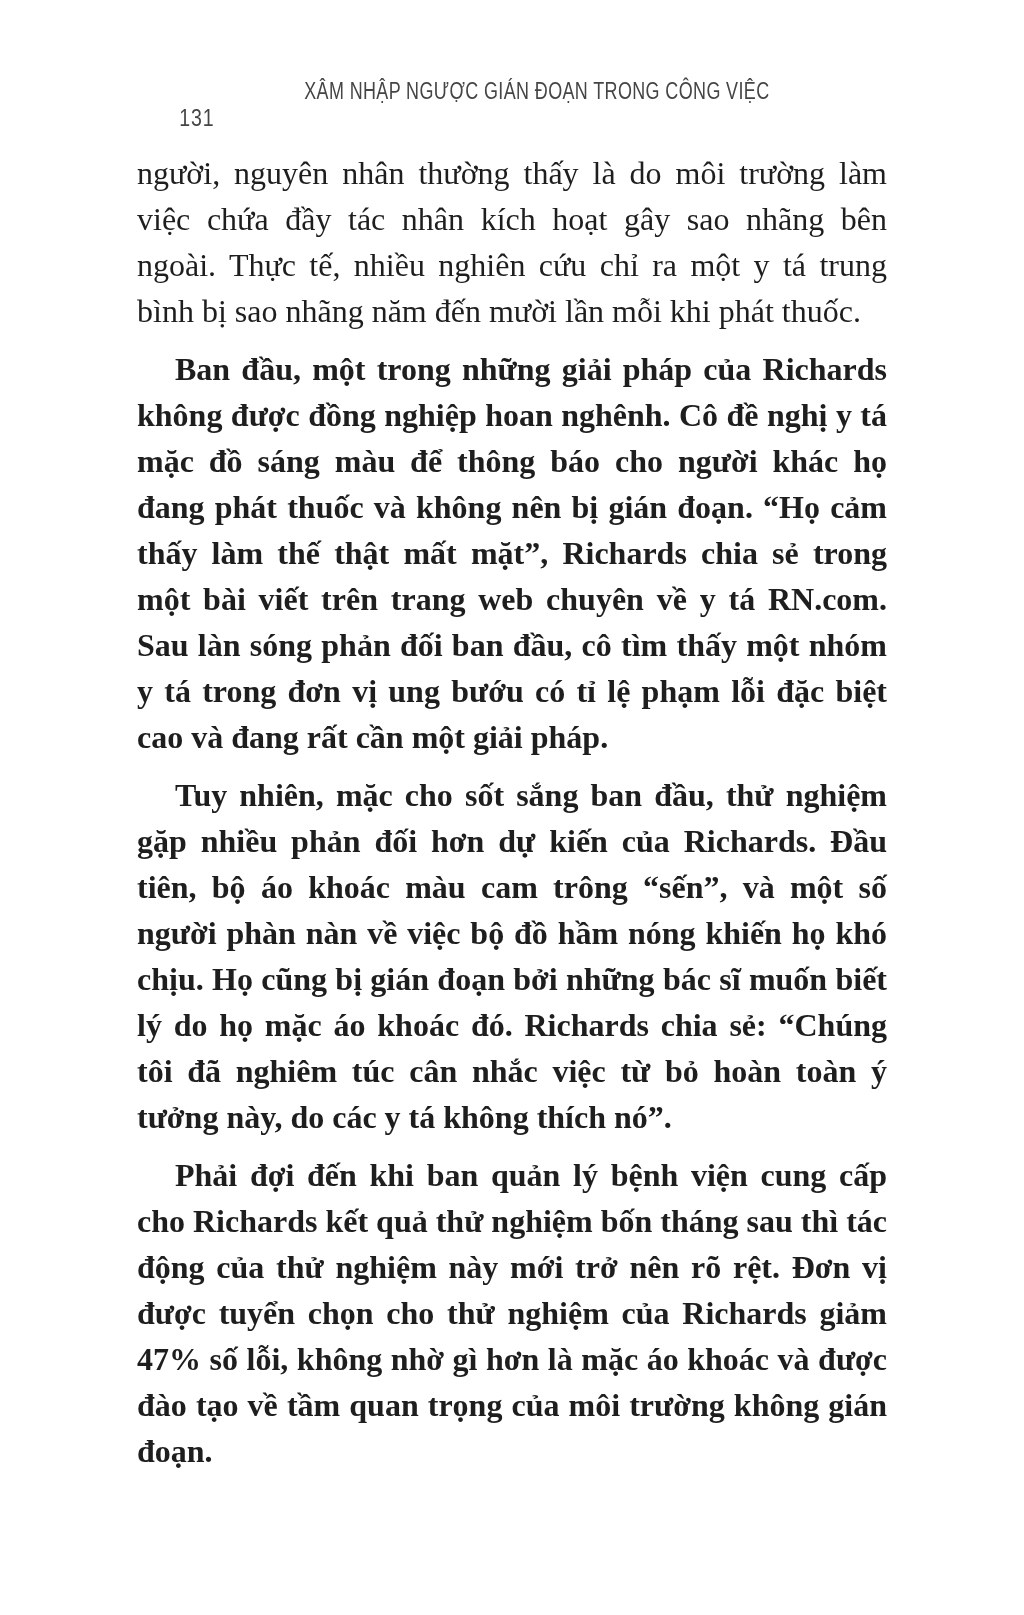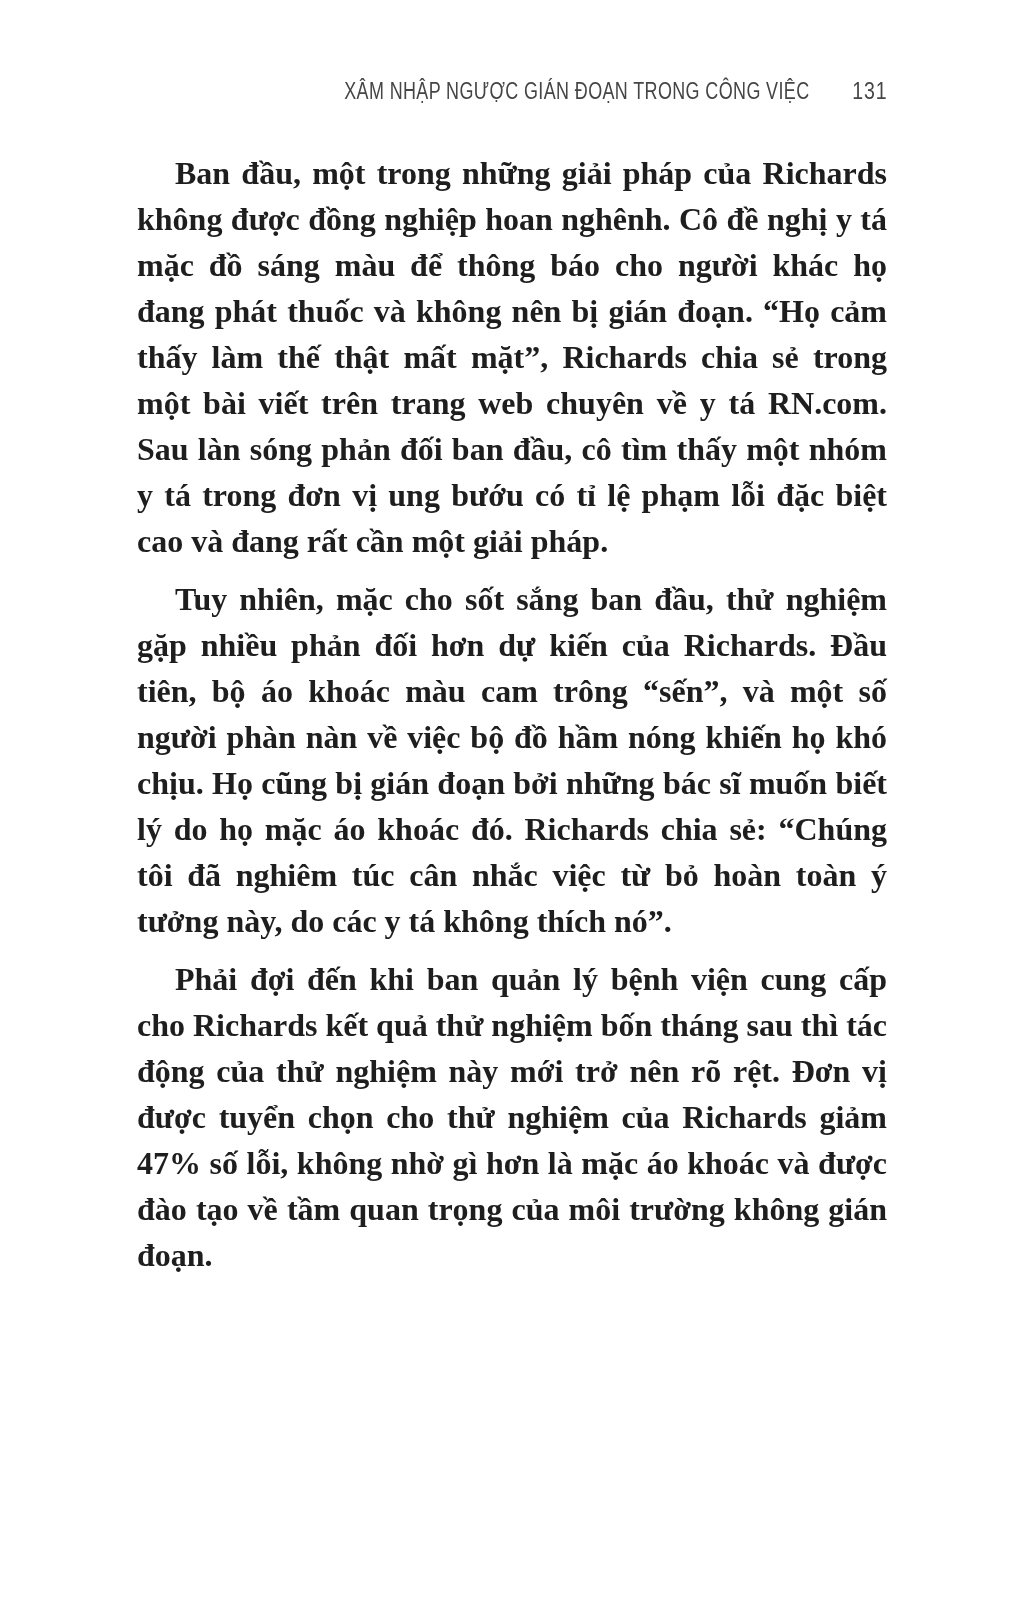--- a/index.html
+++ b/index.html
@@ -21,20 +21,21 @@
     left: 137px;
     right: 137px;
     display: flex;
     justify-content: flex-end;
     align-items: baseline;
     font-family: "Liberation Sans", sans-serif;
     font-size: 23px;
     font-weight: 400;
     color: #454545;
     white-space: nowrap;
+    flex-direction: column;
   }
   .running-title {
     display: inline-block;
     transform: scaleX(0.78);
     transform-origin: 100% 50%;
     letter-spacing: 0.5px;
   }
   .page-num {
     display: inline-block;
     margin-left: 36px;
@@ -70,18 +71,19 @@
 <body>
 
 <div class="page">
 
   <div class="running-header">
     <span class="running-title">XÂM NHẬP NGƯỢC GIÁN ĐOẠN TRONG CÔNG VIỆC</span>
     <span class="page-num">131</span>
   </div>
 
   <div class="text-block">
+    <p>người, nguyên nhân thường thấy là do môi trường làm việc chứa đầy tác nhân kích hoạt gây sao nhãng bên ngoài. Thực tế, nhiều nghiên cứu chỉ ra một y tá trung bình bị sao nhãng năm đến mười lần mỗi khi phát thuốc.</p>
     <p class="indent">Ban đầu, một trong những giải pháp của Richards không được đồng nghiệp hoan nghênh. Cô đề nghị y tá mặc đồ sáng màu để thông báo cho người khác họ đang phát thuốc và không nên bị gián đoạn. “Họ cảm thấy làm thế thật mất mặt”, Richards chia sẻ trong một bài viết trên trang web chuyên về y tá RN.com. Sau làn sóng phản đối ban đầu, cô tìm thấy một nhóm y tá trong đơn vị ung bướu có tỉ lệ phạm lỗi đặc biệt cao và đang rất cần một giải pháp.</p>
     <p class="indent">Tuy nhiên, mặc cho sốt sắng ban đầu, thử nghiệm gặp nhiều phản đối hơn dự kiến của Richards. Đầu tiên, bộ áo khoác màu cam trông “sến”, và một số người phàn nàn về việc bộ đồ hầm nóng khiến họ khó chịu. Họ cũng bị gián đoạn bởi những bác sĩ muốn biết lý do họ mặc áo khoác đó. Richards chia sẻ: “Chúng tôi đã nghiêm túc cân nhắc việc từ bỏ hoàn toàn ý tưởng này, do các y tá không thích nó”.</p>
     <p class="indent">Phải đợi đến khi ban quản lý bệnh viện cung cấp cho Richards kết quả thử nghiệm bốn tháng sau thì tác động của thử nghiệm này mới trở nên rõ rệt. Đơn vị được tuyển chọn cho thử nghiệm của Richards giảm 47% số lỗi, không nhờ gì hơn là mặc áo khoác và được đào tạo về tầm quan trọng của môi trường không gián đoạn.</p>
   </div>
 
 </div>
 
 </body></html>

